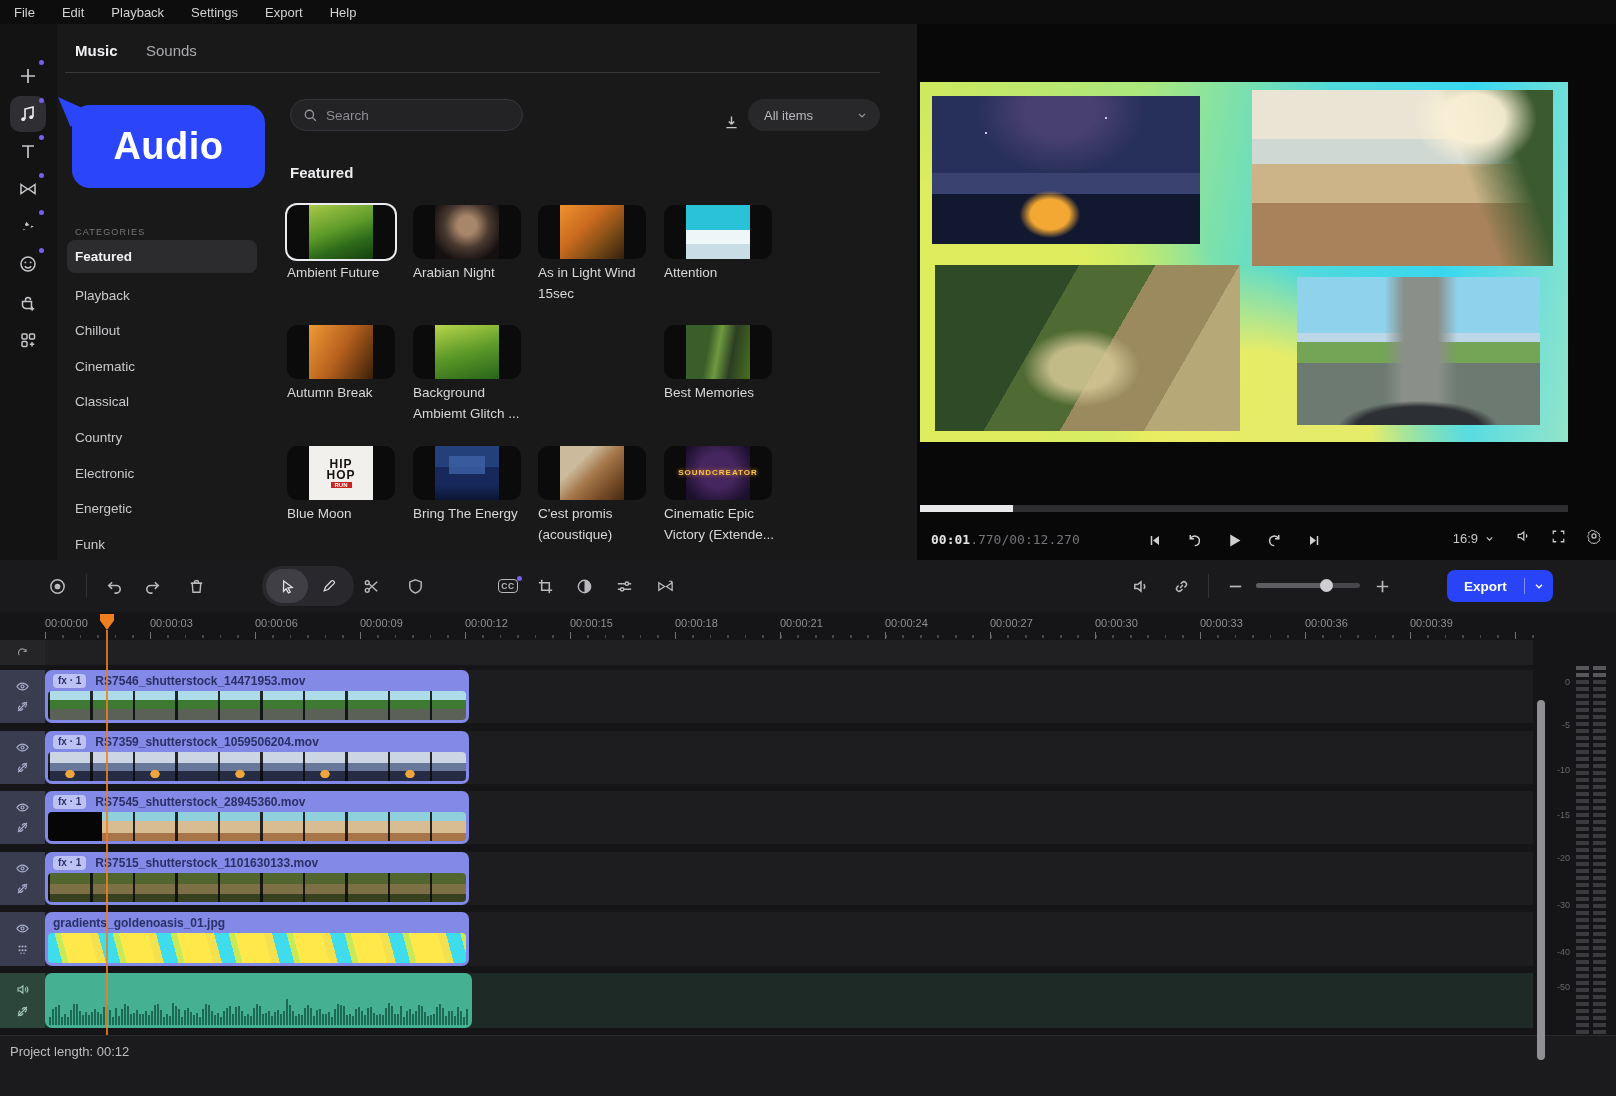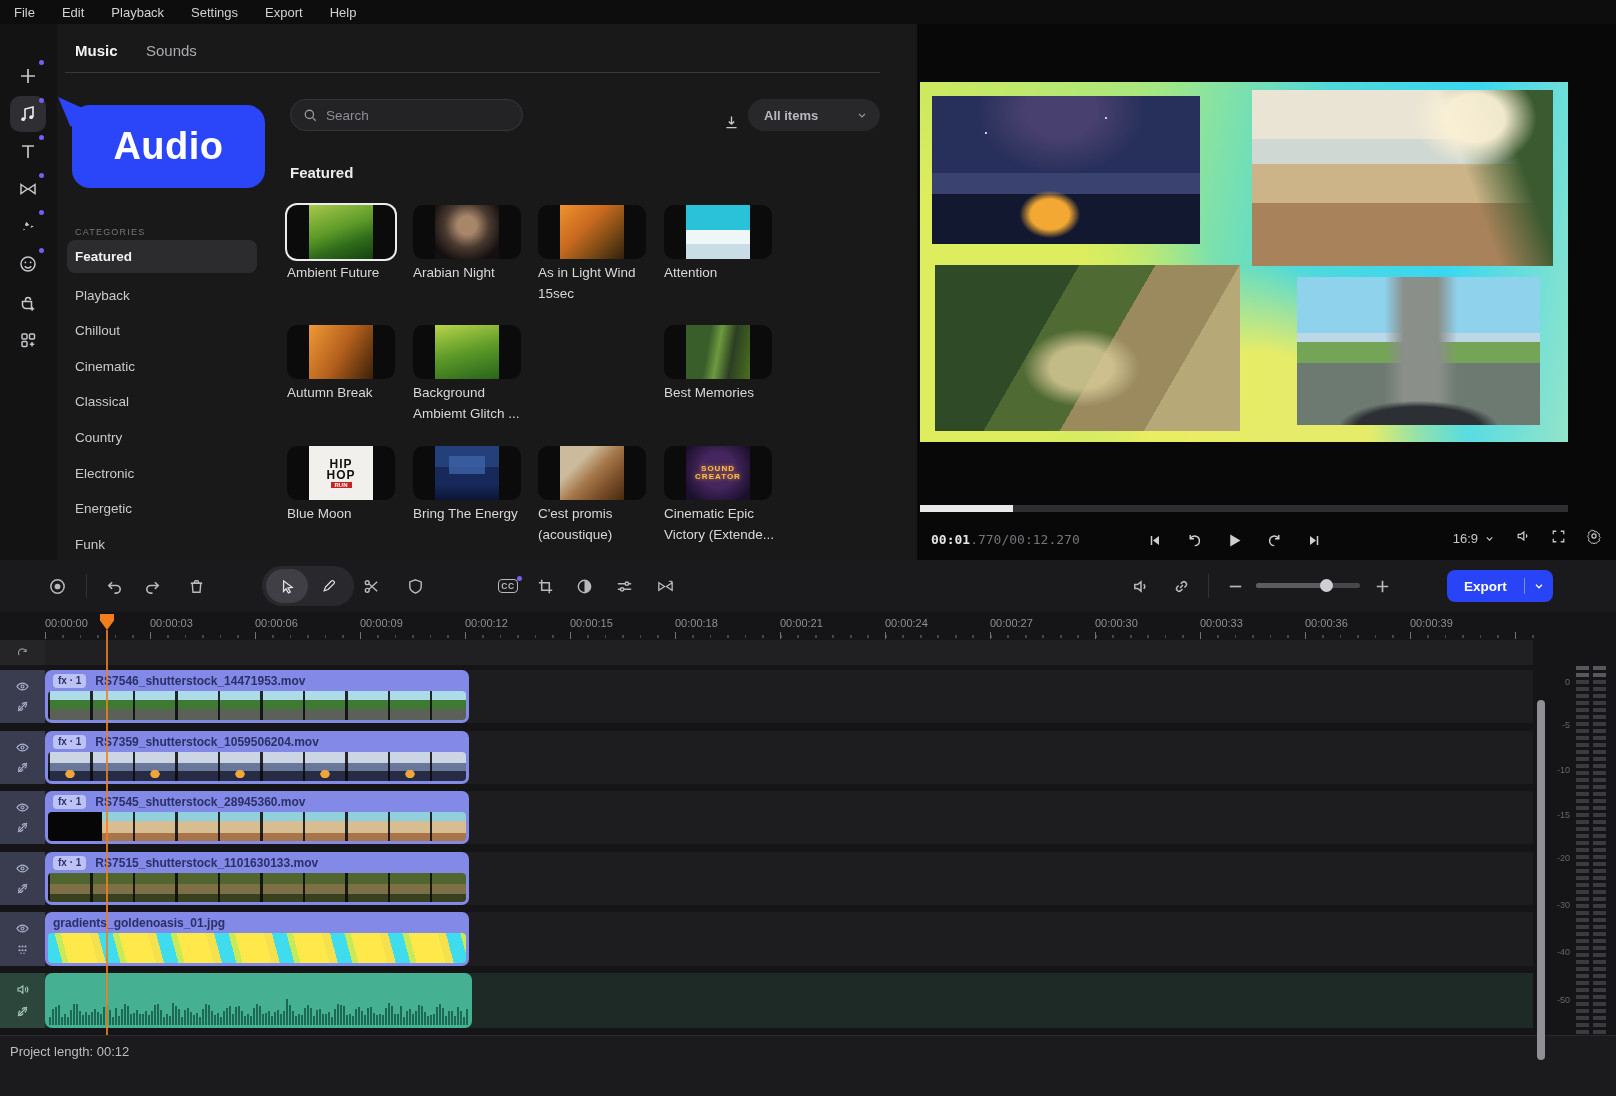--- a/index.html
+++ b/index.html
@@ -29,21 +29,21 @@
   .tooltip-tail { position:absolute; left:-14px; top:-8px; width:30px; height:30px; background:#2b46f8; clip-path:polygon(0 0, 100% 45%, 42% 100%); }
 
   .cat-title { position:absolute; left:18px; top:203px; font-size:9px; letter-spacing:1.2px; color:#77777b; }
   .cat-item { position:absolute; left:18px; font-size:13.5px; color:#c9c9cc; cursor:default; }
   .cat-sel { position:absolute; left:10px; top:216px; width:190px; height:33px; background:#2c2c2f; border-radius:8px; display:flex; align-items:center; padding-left:8px; font-size:13.5px; font-weight:bold; color:#f0f0f2; }
 
   .search { position:absolute; left:233px; top:75px; width:233px; height:32px; background:#232326; border:1px solid #36363a; border-radius:16px; display:flex; align-items:center; padding-left:12px; gap:8px; }
   .search input { background:transparent; border:none; outline:none; color:#cfcfd2; font-size:13.5px; width:170px; font-family:"Liberation Sans",sans-serif; }
   .search input::placeholder { color:#8e8e93; }
   .dl-btn { position:absolute; left:657px; top:82px; width:34px; height:32px; display:flex; align-items:center; justify-content:center; color:#c9c9cc; }
-  .filter { position:absolute; left:691px; top:75px; width:132px; height:32px; background:#28282b; border-radius:16px; display:flex; align-items:center; padding:0 12px 0 16px; font-size:13px; color:#b9b9bd; justify-content:space-between;font-weight:bold; }
+  .filter { position:absolute; left:691px; top:75px; width:132px; height:32px; background:#28282b; border-radius:16px; display:flex; align-items:center; padding:0 12px 0 16px; font-size:13px; color:#b9b9bd; justify-content:space-between; }
 
   .section-title { position:absolute; left:233px; top:140px; font-size:15px; font-weight:bold; color:#ececee; }
 
   .card { position:absolute; width:120px; }
   .card-img { position:relative; width:108px; height:54px; border-radius:10px; background:#0b0b0c; overflow:hidden; }
   .card.sel .card-img { box-shadow:0 0 0 2px #ececf0; }
   .card-art { position:absolute; left:22px; right:22px; top:0; bottom:0; }
   .card-title { margin-top:3px; font-size:13.5px; line-height:21px; color:#d8d8da; width:118px; }
   .art1{background:linear-gradient(160deg,#a8c84a 0%,#5d9a28 45%,#2e6b1a 70%,#16400f 100%);}
   .art2{background:radial-gradient(circle at 50% 38%,#a8866a 0 20%,#4a3a30 48%,#151010 80%);}
@@ -52,21 +52,21 @@
   .art5{background:linear-gradient(120deg,#ef9a35 0%,#b5601d 50%,#3a2008 100%);}
   .art6{background:linear-gradient(165deg,#b8d44a 0%,#5d9a28 50%,#27641a 100%);}
   .art7{background:linear-gradient(120deg,#2e7d4f 0 28%,#1fb4a8 28% 55%,#19d0c6 55% 78%,#e3dcba 78% 100%);}
   .art8{background:linear-gradient(100deg,#3a5e2a 0 35%,#6d9a3f 50%,#2c3e22 70%,#49701f 100%);}
   .art9{background:#f2f0ec; display:flex; flex-direction:column; align-items:center; justify-content:center;}
   .art9 b{font-size:12px; line-height:11px; color:#15120f; letter-spacing:1px;}
   .art9 i{font-style:normal; font-size:6px; font-weight:bold; color:#fff; background:#c9231f; padding:0 4px; margin-top:1px;}
   .art10{background:linear-gradient(180deg,#24407a 0 38%,#16295a 38% 72%,#0b1534 100%);}
   .art10::after{content:""; position:absolute; left:22%; top:18%; width:56%; height:34%; background:#3d62a8; opacity:.8;}
   .art11{background:linear-gradient(135deg,#cbbb9c 0 30%,#a5774a 52%,#7a4e2a 75%,#45290f 100%);}
-  .art12{background:radial-gradient(circle at 50% 45%,#45265e 0 40%,#1b0f2c 85%); display:flex; flex-direction:column; align-items:center; justify-content:center;}
+  .art12{background:radial-gradient(circle at 50% 45%,#45265e 0 40%,#1b0f2c 85%); display:flex; flex-direction:row; align-items:center; justify-content:center;}
   .art12 b{font-size:8px; line-height:8px; color:#f5c345; text-shadow:0 0 4px #f08a2a; letter-spacing:1px;}
 
   
   .preview { position:absolute; left:917px; top:24px; width:699px; height:536px; background:#080808; }
   .canvas { position:absolute; left:3px; top:58px; width:648px; height:360px;
     background:
       radial-gradient(60% 95% at 6% 68%, rgba(223,237,92,.95) 0 38%, rgba(223,237,92,0) 68%),
       radial-gradient(50% 80% at 52% 104%, rgba(246,238,92,.9) 0 36%, rgba(246,238,92,0) 66%),
       linear-gradient(100deg,#cfe95e 0%,#a9e87e 32%,#50d9da 58%,#38d7f0 78%,#93e4c9 100%); }
   .ph { position:absolute; overflow:hidden; }
@@ -833,21 +833,21 @@
     <div class="scrollbar"></div>
 
     <div>
       <span class="meter-label" style="left:1544px;top:117px">0</span>
       <span class="meter-label" style="left:1544px;top:160px">-5</span>
       <span class="meter-label" style="left:1544px;top:205px">-10</span>
       <span class="meter-label" style="left:1544px;top:250px">-15</span>
       <span class="meter-label" style="left:1544px;top:293px">-20</span>
       <span class="meter-label" style="left:1544px;top:340px">-30</span>
       <span class="meter-label" style="left:1544px;top:387px">-40</span>
-      <span class="meter-label" style="left:1544px;top:435px">-50</span>
+      <span class="meter-label" style="left:1544px;top:422px">-50</span>
       <span class="meter-label" style="left:1544px;top:475px">-60</span>
       <div class="meter-col" style="left:1576px"></div>
       <div class="meter-col" style="left:1593px"></div>
       <span class="chan" style="left:1579px">L</span>
       <span class="chan" style="left:1596px">R</span>
       <div class="meter-foot" style="left:1576px"></div>
       <div class="meter-foot" style="left:1593px"></div>
     </div>
 
     <div class="statusbar">

